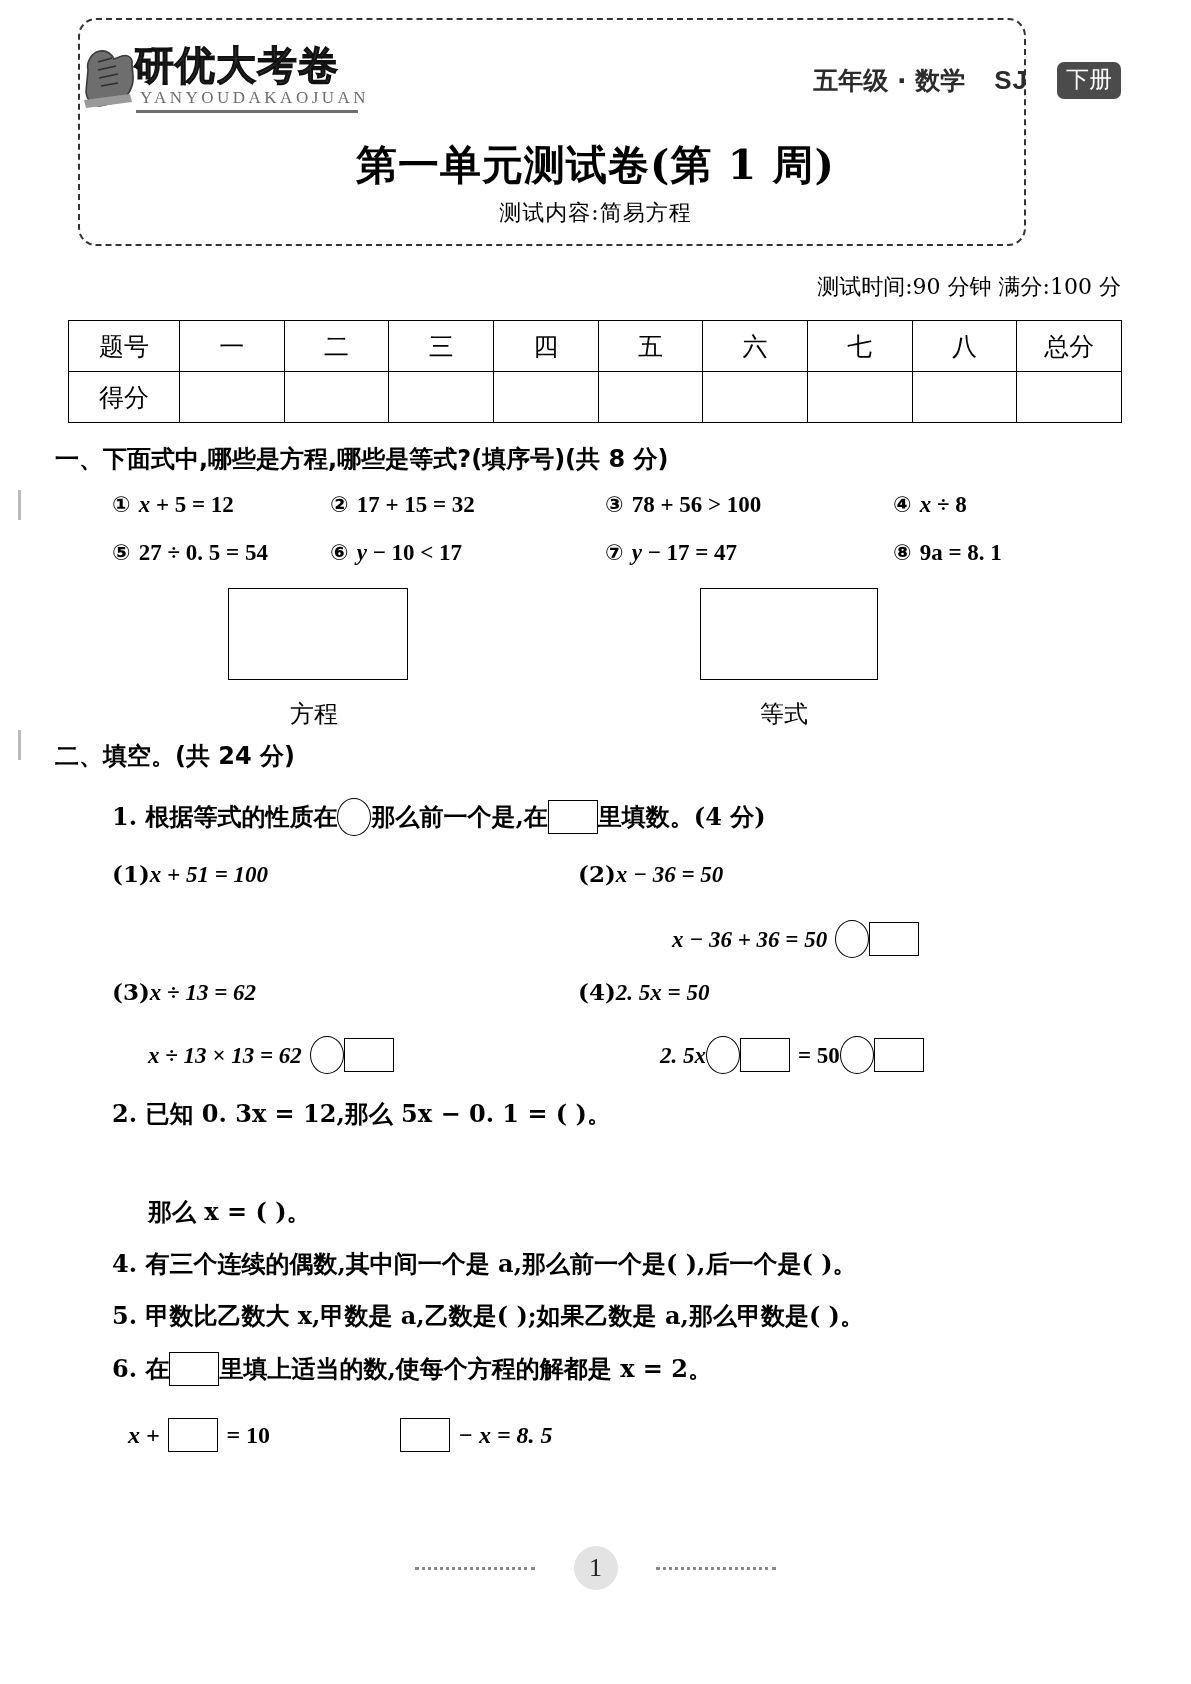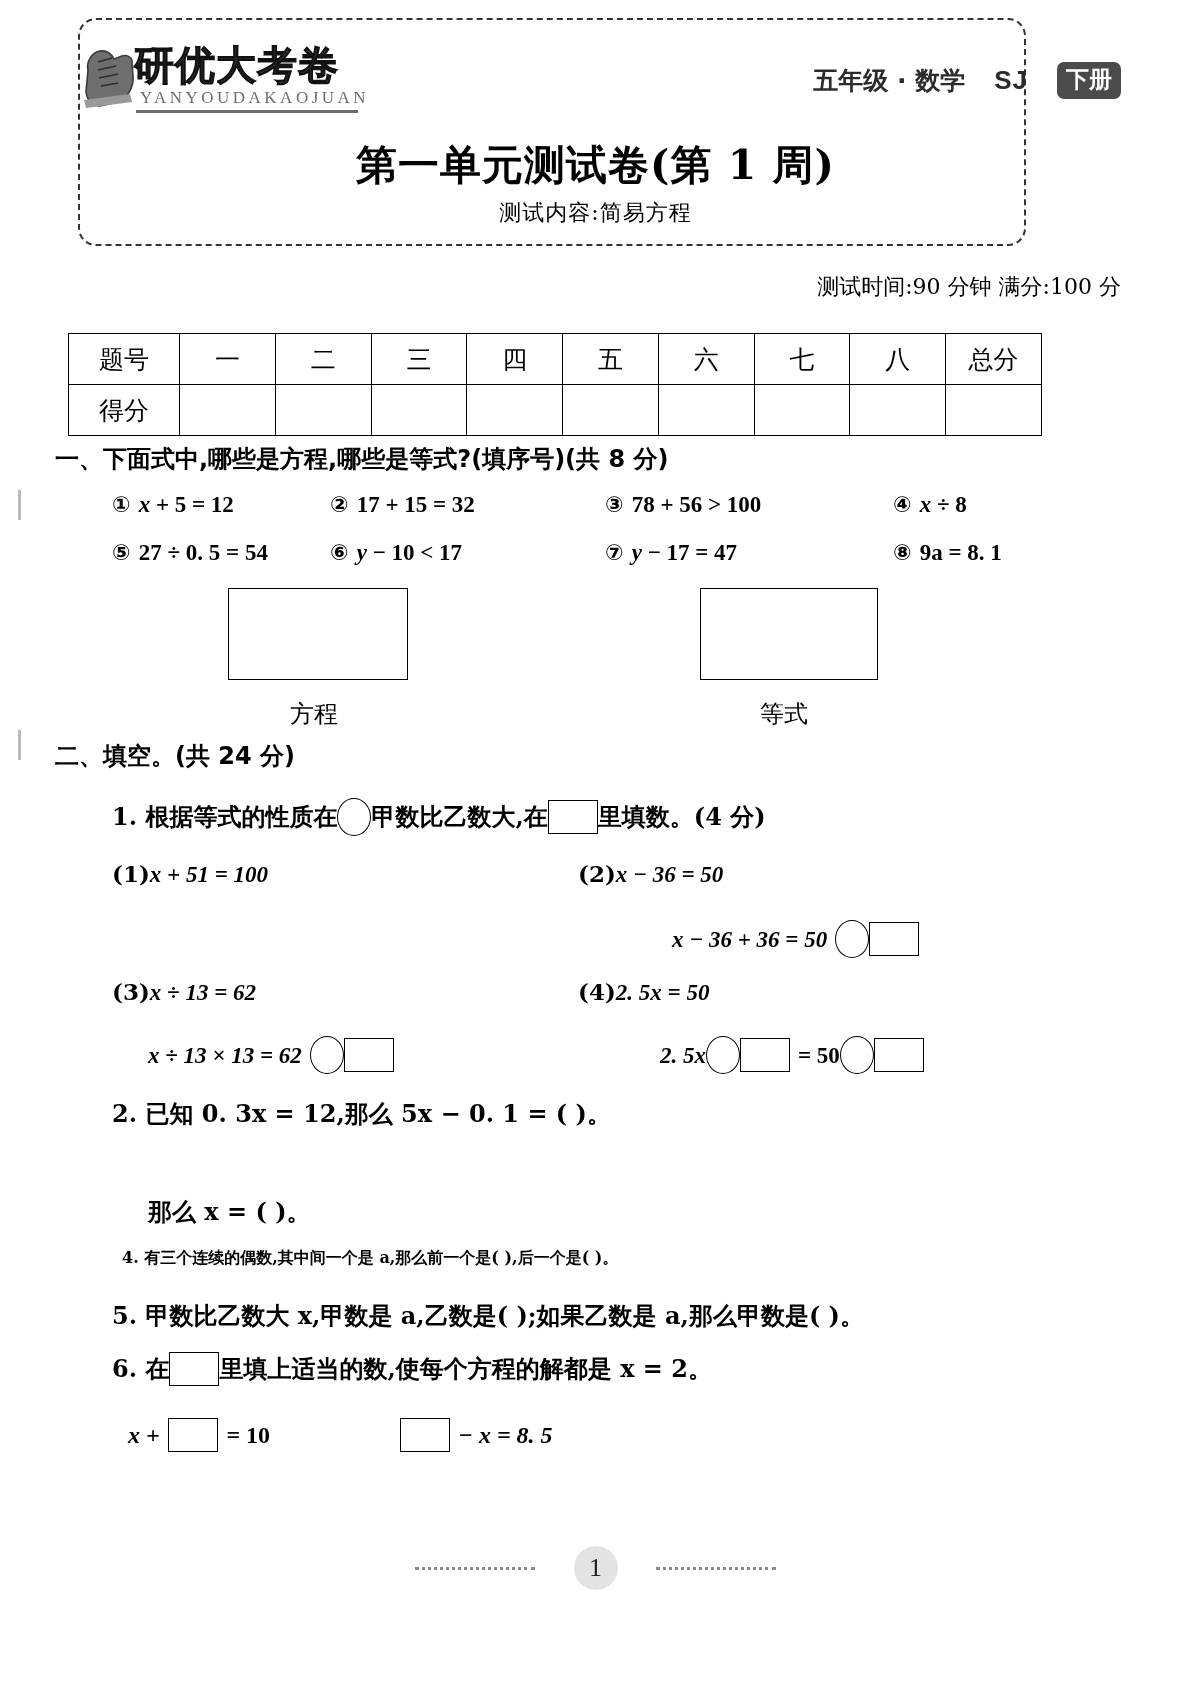--- a/index.html
+++ b/index.html
@@ -85,21 +85,21 @@
     font-size: 26px;
     font-weight: bold;
     letter-spacing: 1px;
   }
   .grade-badge {
     background: #4b4b4b;
     color: #fff;
     border-radius: 7px;
     padding: 2px 9px 4px 9px;
     font-size: 23px;
-    font-weight: bold;
+    font-weight: normal;
     font-family: "DejaVu Sans", sans-serif;
   }
 
   
   .title-box {
     position: absolute;
     left: 78px;
     top: 18px;
     width: 948px;
     height: 228px;
@@ -140,24 +140,23 @@
     font-size: 22px;
     font-family: "DejaVu Serif", serif;
     white-space: nowrap;
   }
 
   
   .score-table {
     position: absolute;
     left: 68px;
     top: 320px;
-    width: 974px;
+    width: 1054px;
     border-collapse: collapse;
     table-layout: fixed;
-    margin-top: 13px;
   }
   .score-table td {
     border: 1.6px solid #000;
     height: 48px;
     text-align: center;
     vertical-align: middle;
     font-size: 25px;
     font-family: "DejaVu Serif", serif;
   }
   .score-table td.lbl { width: 108px; }
@@ -357,21 +356,21 @@
   </div>
 
   <div class="ansbox" style="left:228px; top:588px; width:180px; height:92px;"></div>
   <div class="ansbox" style="left:700px; top:588px; width:178px; height:92px;"></div>
   <div class="caption" style="left:290px; top:698px;">方程</div>
   <div class="caption" style="left:760px; top:698px;">等式</div>
 
   <div class="section-head" style="left:55px; top:740px;">二、填空。(共 24 分)</div>
 
   <div class="q-line" style="left:112px; top:798px; font-size:24px;">
-    <span>1. 根据等式的性质在</span><span class="blank-circle"></span><span>甲数比乙数大,在</span><span class="blank-box"></span><span>里填数。(4 分)</span>
+    <span>1. 根据等式的性质在</span><span class="blank-circle"></span><span>那么前一个是,在</span><span class="blank-box"></span><span>里填数。(4 分)</span>
   </div>
 
   <div class="q-line" style="left:112px; top:860px;">
     <span>(1)</span><span class="mathi">x + 51 = 100</span>
   </div>
   <div class="q-line" style="left:578px; top:860px;">
     <span>(2)</span><span class="mathi">x − 36 = 50</span>
   </div>
 
   <div class="q-line" style="left:672px; top:920px;">
@@ -392,21 +391,21 @@
   </div>
   <div class="q-line" style="left:660px; top:1036px;">
     <span class="mathi">2. 5x</span><span class="blank-circle"></span><span class="blank-box"></span>
     <span class="mathn">= 50</span><span class="blank-circle"></span><span class="blank-box"></span>
   </div>
 
   <div class="q-line" style="left:112px; top:1098px; font-size:24px;">2. 已知 0. 3x = 12,那么 5x − 0. 1 = (        )。</div>
 
   <div class="q-line" style="left:148px; top:1196px; font-size:24px;">那么 x = (        )。</div>
 
-  <div class="q-line" style="left:122px; top:1248px; font-size:16px;">4. 有三个连续的偶数,其中间一个是 a,那么前一个是(        ),后一个是(        )。</div>
+  <div class="q-line" style="left:112px; top:1248px; font-size:24px;">4. 有三个连续的偶数,其中间一个是 a,那么前一个是(        ),后一个是(        )。</div>
 
   <div class="q-line" style="left:112px; top:1300px; font-size:24px;">5. 甲数比乙数大 x,甲数是 a,乙数是(        );如果乙数是 a,那么甲数是(        )。</div>
 
   <div class="q-line" style="left:112px; top:1352px; font-size:24px;">
     <span>6. 在</span><span class="blank-box"></span><span>里填上适当的数,使每个方程的解都是 x = 2。</span>
   </div>
 
   <div class="q-line" style="left:128px; top:1418px; font-size:24px;">
     <span class="mathi">x +</span>
     <span class="blank-box"></span>

